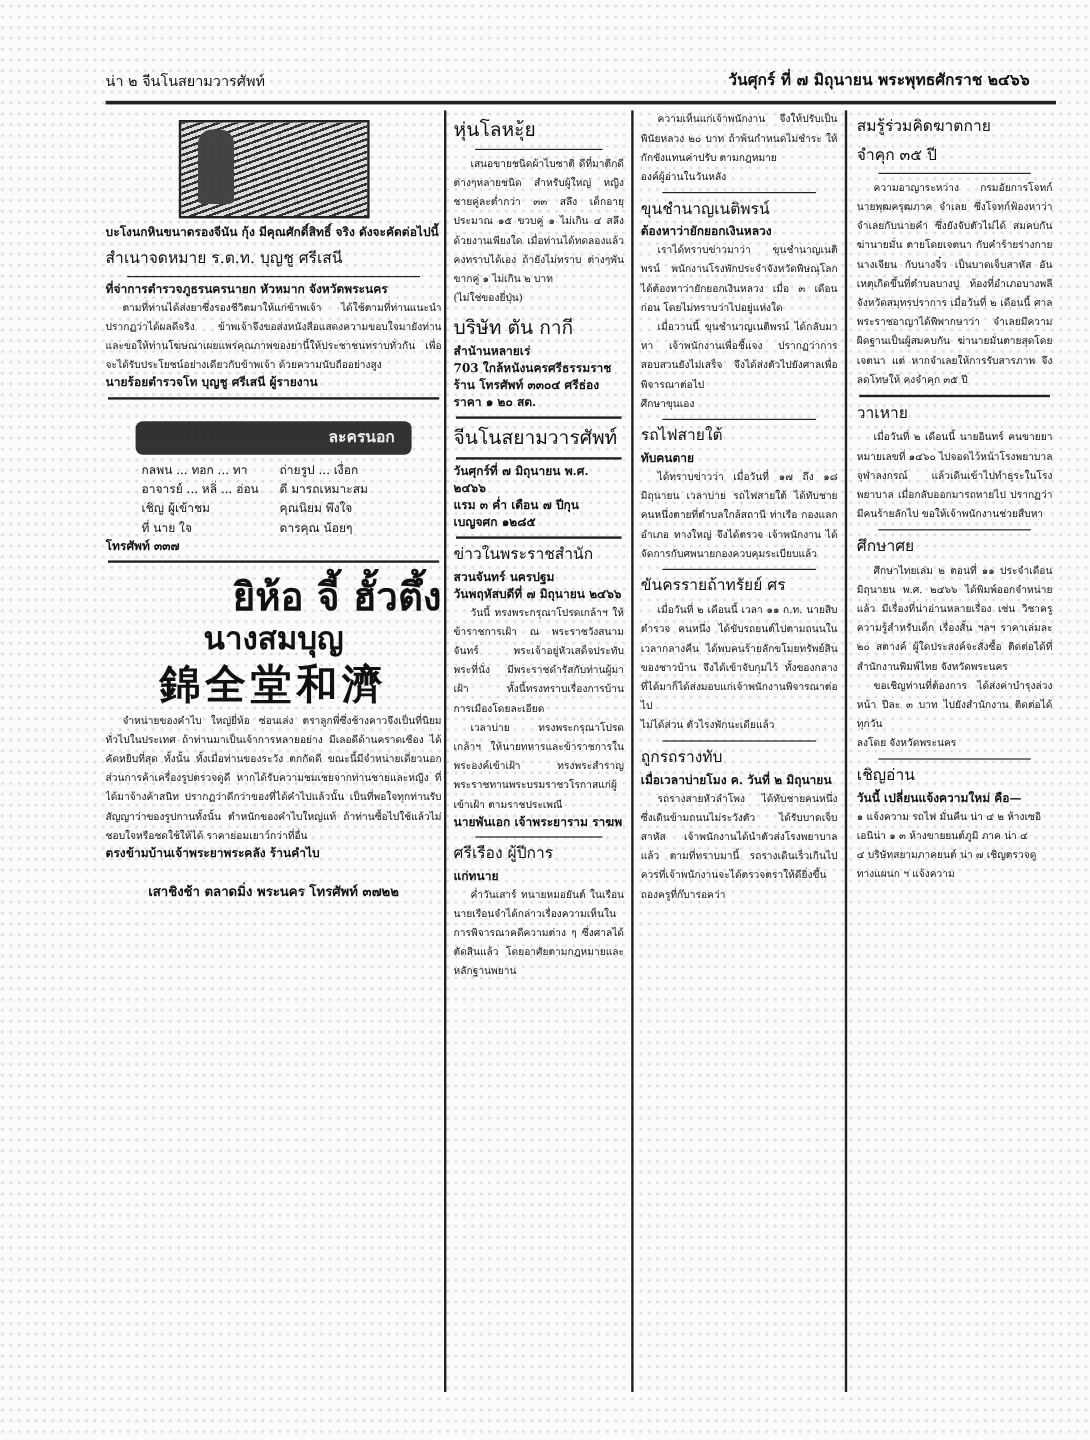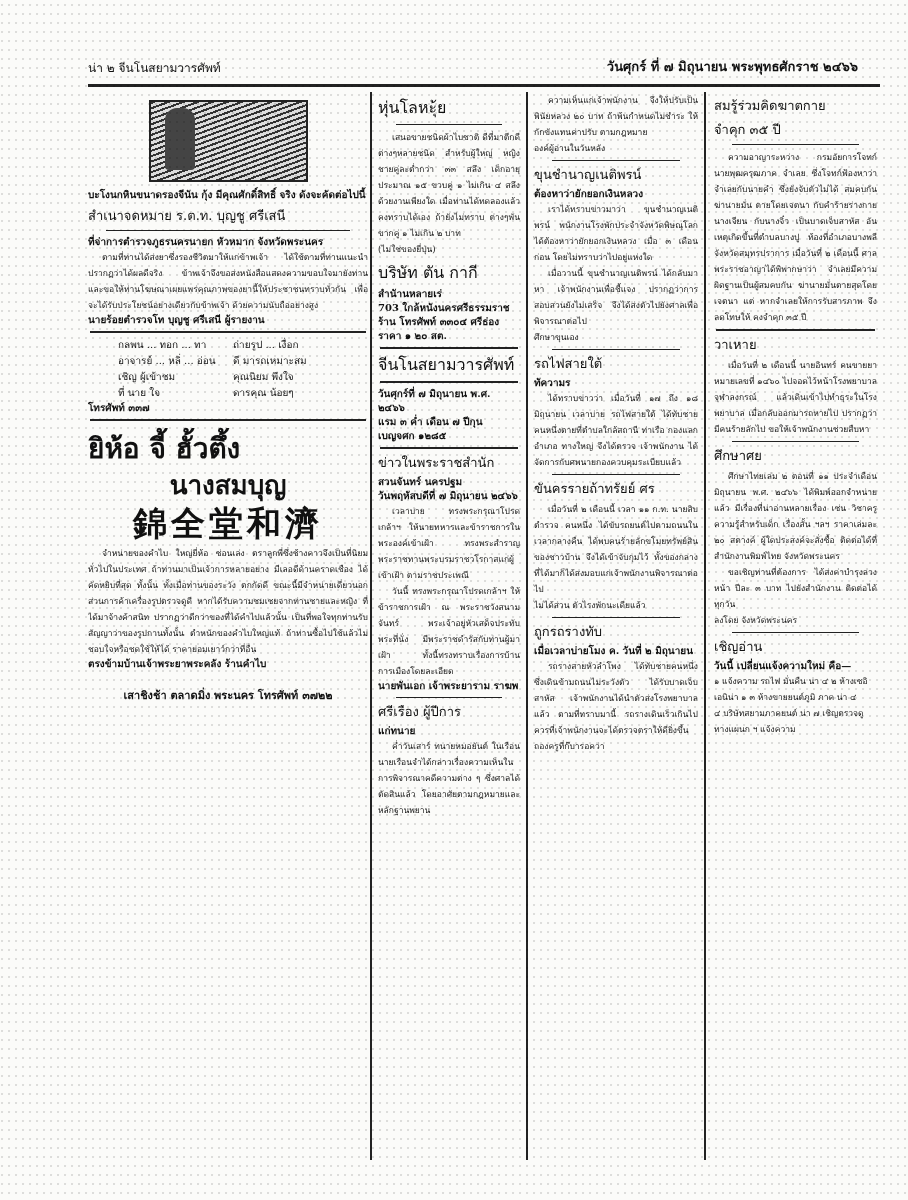--- a/index.html
+++ b/index.html
@@ -17,21 +17,21 @@
   .h{text-align:left;font-weight:normal;font-size:13px;line-height:20px;margin:4px 0 2px;}
   .h.big{font-size:16px;line-height:24px;}
   .sub{font-size:10px;line-height:14px;font-weight:bold;}
   .small-rule{height:1px;background:#222;margin:4px 18px;}
   .thick-rule{height:2px;background:#222;margin:4px 2px;}
   p{margin:0;text-indent:14px;text-align:justify;}
   .illus{margin:8px auto 6px;width:155px;height:78px;border:2px solid #222;background:
      repeating-linear-gradient(160deg,#333 0 2px,#ddd 2px 5px);position:relative;}
   .illus::after{content:"";position:absolute;left:14px;top:6px;width:30px;height:62px;background:#444;border-radius:12px 12px 4px 4px;}
   .banner{margin:18px auto 6px;width:230px;height:28px;background:#333;color:#eee;text-align:right;padding-right:14px;box-sizing:border-box;font-weight:bold;font-size:13px;line-height:28px;border-radius:6px;}
-  .ad-title{text-align:left;font-weight:bold;font-size:28px;line-height:40px;margin-top:8px;}
+  .ad-title{text-align:right;font-weight:bold;font-size:32px;line-height:40px;margin-top:8px;}
   .ad-sub{text-align:center;font-weight:bold;font-size:26px;line-height:32px;}
   .ad-cn{text-align:center;font-weight:bold;font-size:34px;line-height:44px;letter-spacing:4px;}
   .credits{display:grid;grid-template-columns:1fr 1fr;gap:0 10px;padding:0 30px;font-size:10px;line-height:16px;}
   .footer-line{text-align:center;font-weight:bold;font-size:11px;margin-top:17px;}
   .speck{position:absolute;left:0;top:0;width:100%;height:100%;pointer-events:none;opacity:.12;background:
     radial-gradient(circle at 30% 55%,#000 0 1px,transparent 1.5px) 0 0/7px 9px;}
 </style>
 </head>
 <body>
 
@@ -45,20 +45,21 @@
 
   <div class="col c1">
     <div class="illus"></div>
     <div class="sub">บะโงนกหินขนาดรองจีนัน กุ้ง มีคุณศักดิ์สิทธิ์ จริง ดังจะคัดต่อไปนี้</div>
     <div class="h">สำเนาจดหมาย ร.ต.ท. บุญชู ศรีเสนี</div>
     <div class="small-rule"></div>
     <div class="sub">ที่จ่าการตำรวจภูธรนครนายก หัวหมาก จังหวัดพระนคร</div>
     <p>ตามที่ท่านได้ส่งยาซึ่งรองชีวิตมาให้แก่ข้าพเจ้า ได้ใช้ตามที่ท่านแนะนำ ปรากฏว่าได้ผลดีจริง ข้าพเจ้าจึงขอส่งหนังสือแสดงความขอบใจมายังท่าน และขอให้ท่านโฆษณาเผยแพร่คุณภาพของยานี้ให้ประชาชนทราบทั่วกัน เพื่อจะได้รับประโยชน์อย่างเดียวกับข้าพเจ้า ด้วยความนับถืออย่างสูง</p>
     <div class="sub">นายร้อยตำรวจโท บุญชู ศรีเสนี ผู้รายงาน</div>
     <div class="thick-rule"></div>
+    <div class="banner">ละครนอก</div>
     <div class="credits">
       <span>กลพน ... ทอก ... ทา</span>
       <span>ถ่ายรูป ... เงื่อก</span>
       <span>อาจารย์ ... หลิ่ ... อ่อน</span>
       <span>ดี มารถเหมาะสม</span>
       <span>เชิญ ผู้เข้าชม</span>
       <span>คุณนิยม พึงใจ</span>
       <span>ที่ นาย ใจ</span>
       <span>ดารคุณ น้อยๆ</span>
     </div>
@@ -83,41 +84,41 @@
     <div class="sub">ราคา ๑ ๒๐ สต.</div>
     <div class="thick-rule"></div>
     <div class="h big">จีนโนสยามวารศัพท์</div>
     <div class="thick-rule"></div>
     <div class="sub">วันศุกร์ที่ ๗ มิถุนายน พ.ศ. ๒๔๖๖</div>
     <div class="sub">แรม ๓ ค่ำ เดือน ๗ ปีกุน เบญจศก ๑๒๘๕</div>
     <div class="thick-rule"></div>
     <div class="h">ข่าวในพระราชสำนัก</div>
     <div class="sub">สวนจันทร์ นครปฐม</div>
     <div class="sub">วันพฤหัสบดีที่ ๗ มิถุนายน ๒๔๖๖</div>
+    <p>วันนี้ ทรงพระกรุณาโปรดเกล้าฯ ให้ข้าราชการเฝ้า ณ พระราชวังสนามจันทร์ พระเจ้าอยู่หัวเสด็จประทับพระที่นั่ง มีพระราชดำรัสกับท่านผู้มาเฝ้า ทั้งนี้ทรงทราบเรื่องการบ้านการเมืองโดยละเอียด</p>
     <p>เวลาบ่าย ทรงพระกรุณาโปรดเกล้าฯ ให้นายทหารและข้าราชการในพระองค์เข้าเฝ้า ทรงพระสำราญ พระราชทานพระบรมราชวโรกาสแก่ผู้เข้าเฝ้า ตามราชประเพณี</p>
-    <p>วันนี้ ทรงพระกรุณาโปรดเกล้าฯ ให้ข้าราชการเฝ้า ณ พระราชวังสนามจันทร์ พระเจ้าอยู่หัวเสด็จประทับพระที่นั่ง มีพระราชดำรัสกับท่านผู้มาเฝ้า ทั้งนี้ทรงทราบเรื่องการบ้านการเมืองโดยละเอียด</p>
     <div class="sub">นายพันเอก เจ้าพระยาราม ราฆพ</div>
     <div class="small-rule"></div>
     <div class="h">ศรีเรือง ผู้ปีการ</div>
     <div class="sub">แก่ทนาย</div>
     <p>ค่ำวันเสาร์ ทนายหมอยันต์ ในเรือนนายเรือนจำได้กล่าวเรื่องความเห็นในการพิจารณาคดีความต่าง ๆ ซึ่งศาลได้ตัดสินแล้ว โดยอาศัยตามกฎหมายและหลักฐานพยาน</p>
   </div>
 
   <div class="col c3">
     <p>ความเห็นแก่เจ้าพนักงาน จึงให้ปรับเป็นพินัยหลวง ๒๐ บาท ถ้าพ้นกำหนดไม่ชำระ ให้กักขังแทนค่าปรับ ตามกฎหมาย</p>
     <div>องค์ผู้อ่านในวันหลัง</div>
     <div class="small-rule"></div>
     <div class="h">ขุนชำนาญเนติพรน์</div>
     <div class="sub">ต้องหาว่ายักยอกเงินหลวง</div>
     <p>เราได้ทราบข่าวมาว่า ขุนชำนาญเนติพรน์ พนักงานโรงพักประจำจังหวัดพิษณุโลก ได้ต้องหาว่ายักยอกเงินหลวง เมื่อ ๓ เดือนก่อน โดยไม่ทราบว่าไปอยู่แห่งใด</p>
     <p>เมื่อวานนี้ ขุนชำนาญเนติพรน์ ได้กลับมาหา เจ้าพนักงานเพื่อชี้แจง ปรากฏว่าการสอบสวนยังไม่เสร็จ จึงได้ส่งตัวไปยังศาลเพื่อพิจารณาต่อไป</p>
     <div>ศึกษาขุนเอง</div>
     <div class="small-rule"></div>
     <div class="h">รถไฟสายใต้</div>
-    <div class="sub">ทัความร</div>
+    <div class="sub">ทับคนตาย</div>
     <p>ได้ทราบข่าวว่า เมื่อวันที่ ๑๗ ถึง ๑๘ มิถุนายน เวลาบ่าย รถไฟสายใต้ ได้ทับชายคนหนึ่งตายที่ตำบลใกล้สถานี ท่าเรือ กองแลกอำเภอ ทางใหญ่ จึงได้ตรวจ เจ้าพนักงาน ได้จัดการกับศพนายกองควบคุมระเบียบแล้ว</p>
     <div class="small-rule"></div>
     <div class="h">ขันครรายถ้าทรัยย์ ศร</div>
     <p>เมื่อวันที่ ๒ เดือนนี้ เวลา ๑๑ ก.ท. นายสิบตำรวจ คนหนึ่ง ได้ขับรถยนต์ไปตามถนนในเวลากลางคืน ได้พบคนร้ายลักขโมยทรัพย์สินของชาวบ้าน จึงได้เข้าจับกุมไว้ ทั้งของกลางที่ได้มาก็ได้ส่งมอบแก่เจ้าพนักงานพิจารณาต่อไป</p>
     <div>ไม่ได้ส่วน ตัวไรงพักนะเดียแล้ว</div>
     <div class="small-rule"></div>
     <div class="h">ถูกรถรางทับ</div>
     <div class="sub">เมื่อเวลาบ่ายโมง ค. วันที่ ๒ มิถุนายน</div>
     <p>รถรางสายหัวลำโพง ได้ทับชายคนหนึ่ง ซึ่งเดินข้ามถนนไม่ระวังตัว ได้รับบาดเจ็บสาหัส เจ้าพนักงานได้นำตัวส่งโรงพยาบาลแล้ว ตามที่ทราบมานี้ รถรางเดินเร็วเกินไป ควรที่เจ้าพนักงานจะได้ตรวจตราให้ดียิ่งขึ้น</p>
     <div>ถองครูที่ก๊บารอคว่า</div>

